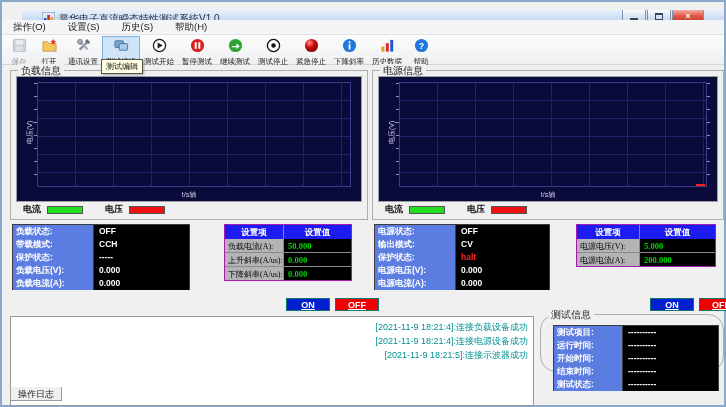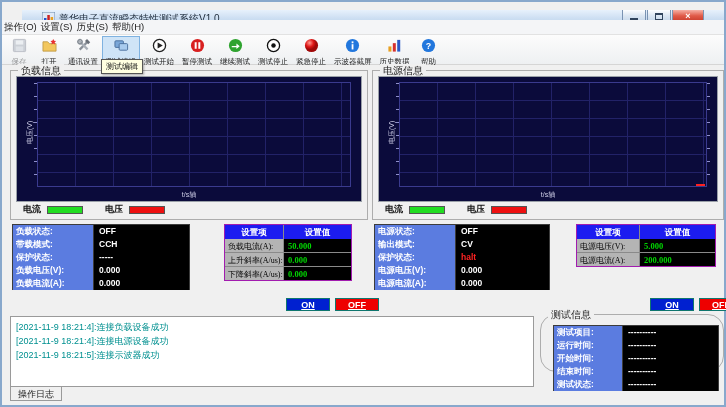--- a/index.html
+++ b/index.html
@@ -18,21 +18,21 @@
   .wbtn { width:24px; height:14px; border:1px solid #7a93b2; border-top:none;
     background:linear-gradient(#fdfeff,#dbe6f2 45%,#c2d4e8); display:flex; align-items:center; justify-content:center;
     border-radius:0 0 3px 3px; margin-left:1px; font-size:9px; color:#31445c; }
   .wbtn.close { width:32px; background:linear-gradient(#f6b0a5,#e05a48 45%,#c23424); color:#fff; font-weight:bold; }
   .glyph-min { width:8px; height:2px; background:#31445c; display:block; margin-top:6px; }
   .glyph-max { width:8px; height:7px; border:1px solid #31445c; border-top-width:2px; display:block; }
 
   
   .menubar { position:absolute; left:0; right:0; top:18px; height:15px; background:#f4f5f7;
     display:flex; align-items:center; font-size:9.5px; color:#222; border-bottom:1px solid #e2e2e2; }
-  .menu-item { padding:0 2px; height:100%; display:flex; align-items:center; cursor:default; }
+  .menu-item { padding:0 11px; height:100%; display:flex; align-items:center; cursor:default; }
 
   
   .toolbar { position:absolute; left:0; right:0; top:33px; height:30px;
     background:linear-gradient(#fcfcfc,#eef0f2); border-bottom:1px solid #d5d5d5;
     display:flex; align-items:flex-start; padding:1px 2px; }
   .tbtn { display:flex; flex-direction:column; align-items:center; justify-content:flex-start;
     min-width:30px; padding:1px 3px 0; height:28px; border:1px solid transparent; }
   .tbtn svg { width:15px; height:15px; }
   .tbtn .tlabel { font-size:7.5px; color:#222; white-space:nowrap; line-height:9px; }
   .tbtn.selected { background:#cfe4f7; border:1px solid #7fb2e0; }
@@ -94,22 +94,22 @@
   
   .onoff { position:absolute; display:flex; gap:5px; }
   .onoff-left  { left:284px; top:296px; }
   .onoff-right { left:648px; top:296px; }
   .btn-on, .btn-off { width:44px; height:13px; color:#fff; font-size:9px; font-weight:bold;
     display:flex; align-items:center; justify-content:center; border:1px solid #0f766e;text-decoration:underline; }
   .btn-on  { background:#0020d0; }
   .btn-off { background:#ee0000; }
 
   
-  .log { position:absolute; left:8px; top:314px; width:524px; height:71px; background:#fff;
-    border:1px solid #9a9a9a; padding:3px 5px; overflow:hidden; }
+  .log { position:absolute; left:8px; top:314px; width:524px; height:90px; background:#fff;
+    border:1px solid #9a9a9a; padding:3px 5px; overflow:hidden;text-align:right; }
   .log-line { font-size:9px; color:#009090; line-height:14px; white-space:nowrap; }
   .log-tab { position:absolute; left:8px; top:385px; height:14px; padding:1px 7px 0;
     background:#f0f0f0; border:1px solid #9a9a9a; border-top:none; font-size:9px; color:#222; }
 
   
   .ti-group { left:538px; top:312px; width:184px; height:58px;border-radius:16px; }
   .ti-table { position:absolute; left:4px; top:10px; right:4px; border:1px solid #3c3c3c; background:#3c3c3c; display:grid; row-gap:1px;margin-left:8px; }
   .ti-row { display:grid; grid-template-columns:68px 1fr; column-gap:1px; height:12px; }
 </style>
 </head>
@@ -222,21 +222,21 @@
             <circle cx="8" cy="8" r="7" fill="url(#rg)"></circle>
           </svg></span>
       <span class="tlabel">紧急停止</span>
     </div>
     <div class="tbtn">
       <span><svg viewBox="0 0 16 16">
             <circle cx="8" cy="8" r="7" fill="#2277dd"></circle>
             <rect x="7.1" y="3.6" width="1.9" height="2" fill="#fff"></rect>
             <rect x="7.1" y="6.6" width="1.9" height="5.6" fill="#fff"></rect>
           </svg></span>
-      <span class="tlabel">示波器截屏</span>
+      <span class="tlabel">下降斜率</span>
     </div>
     <div class="tbtn">
       <span><svg viewBox="0 0 16 16">
             <rect x="1.5" y="9" width="3.2" height="5.5" fill="#e8a020"></rect>
             <rect x="6.2" y="5.5" width="3.2" height="9" fill="#d43030"></rect>
             <rect x="10.9" y="2" width="3.2" height="12.5" fill="#2858c8"></rect>
           </svg></span>
       <span class="tlabel">历史数据</span>
     </div>
     <div class="tbtn">

